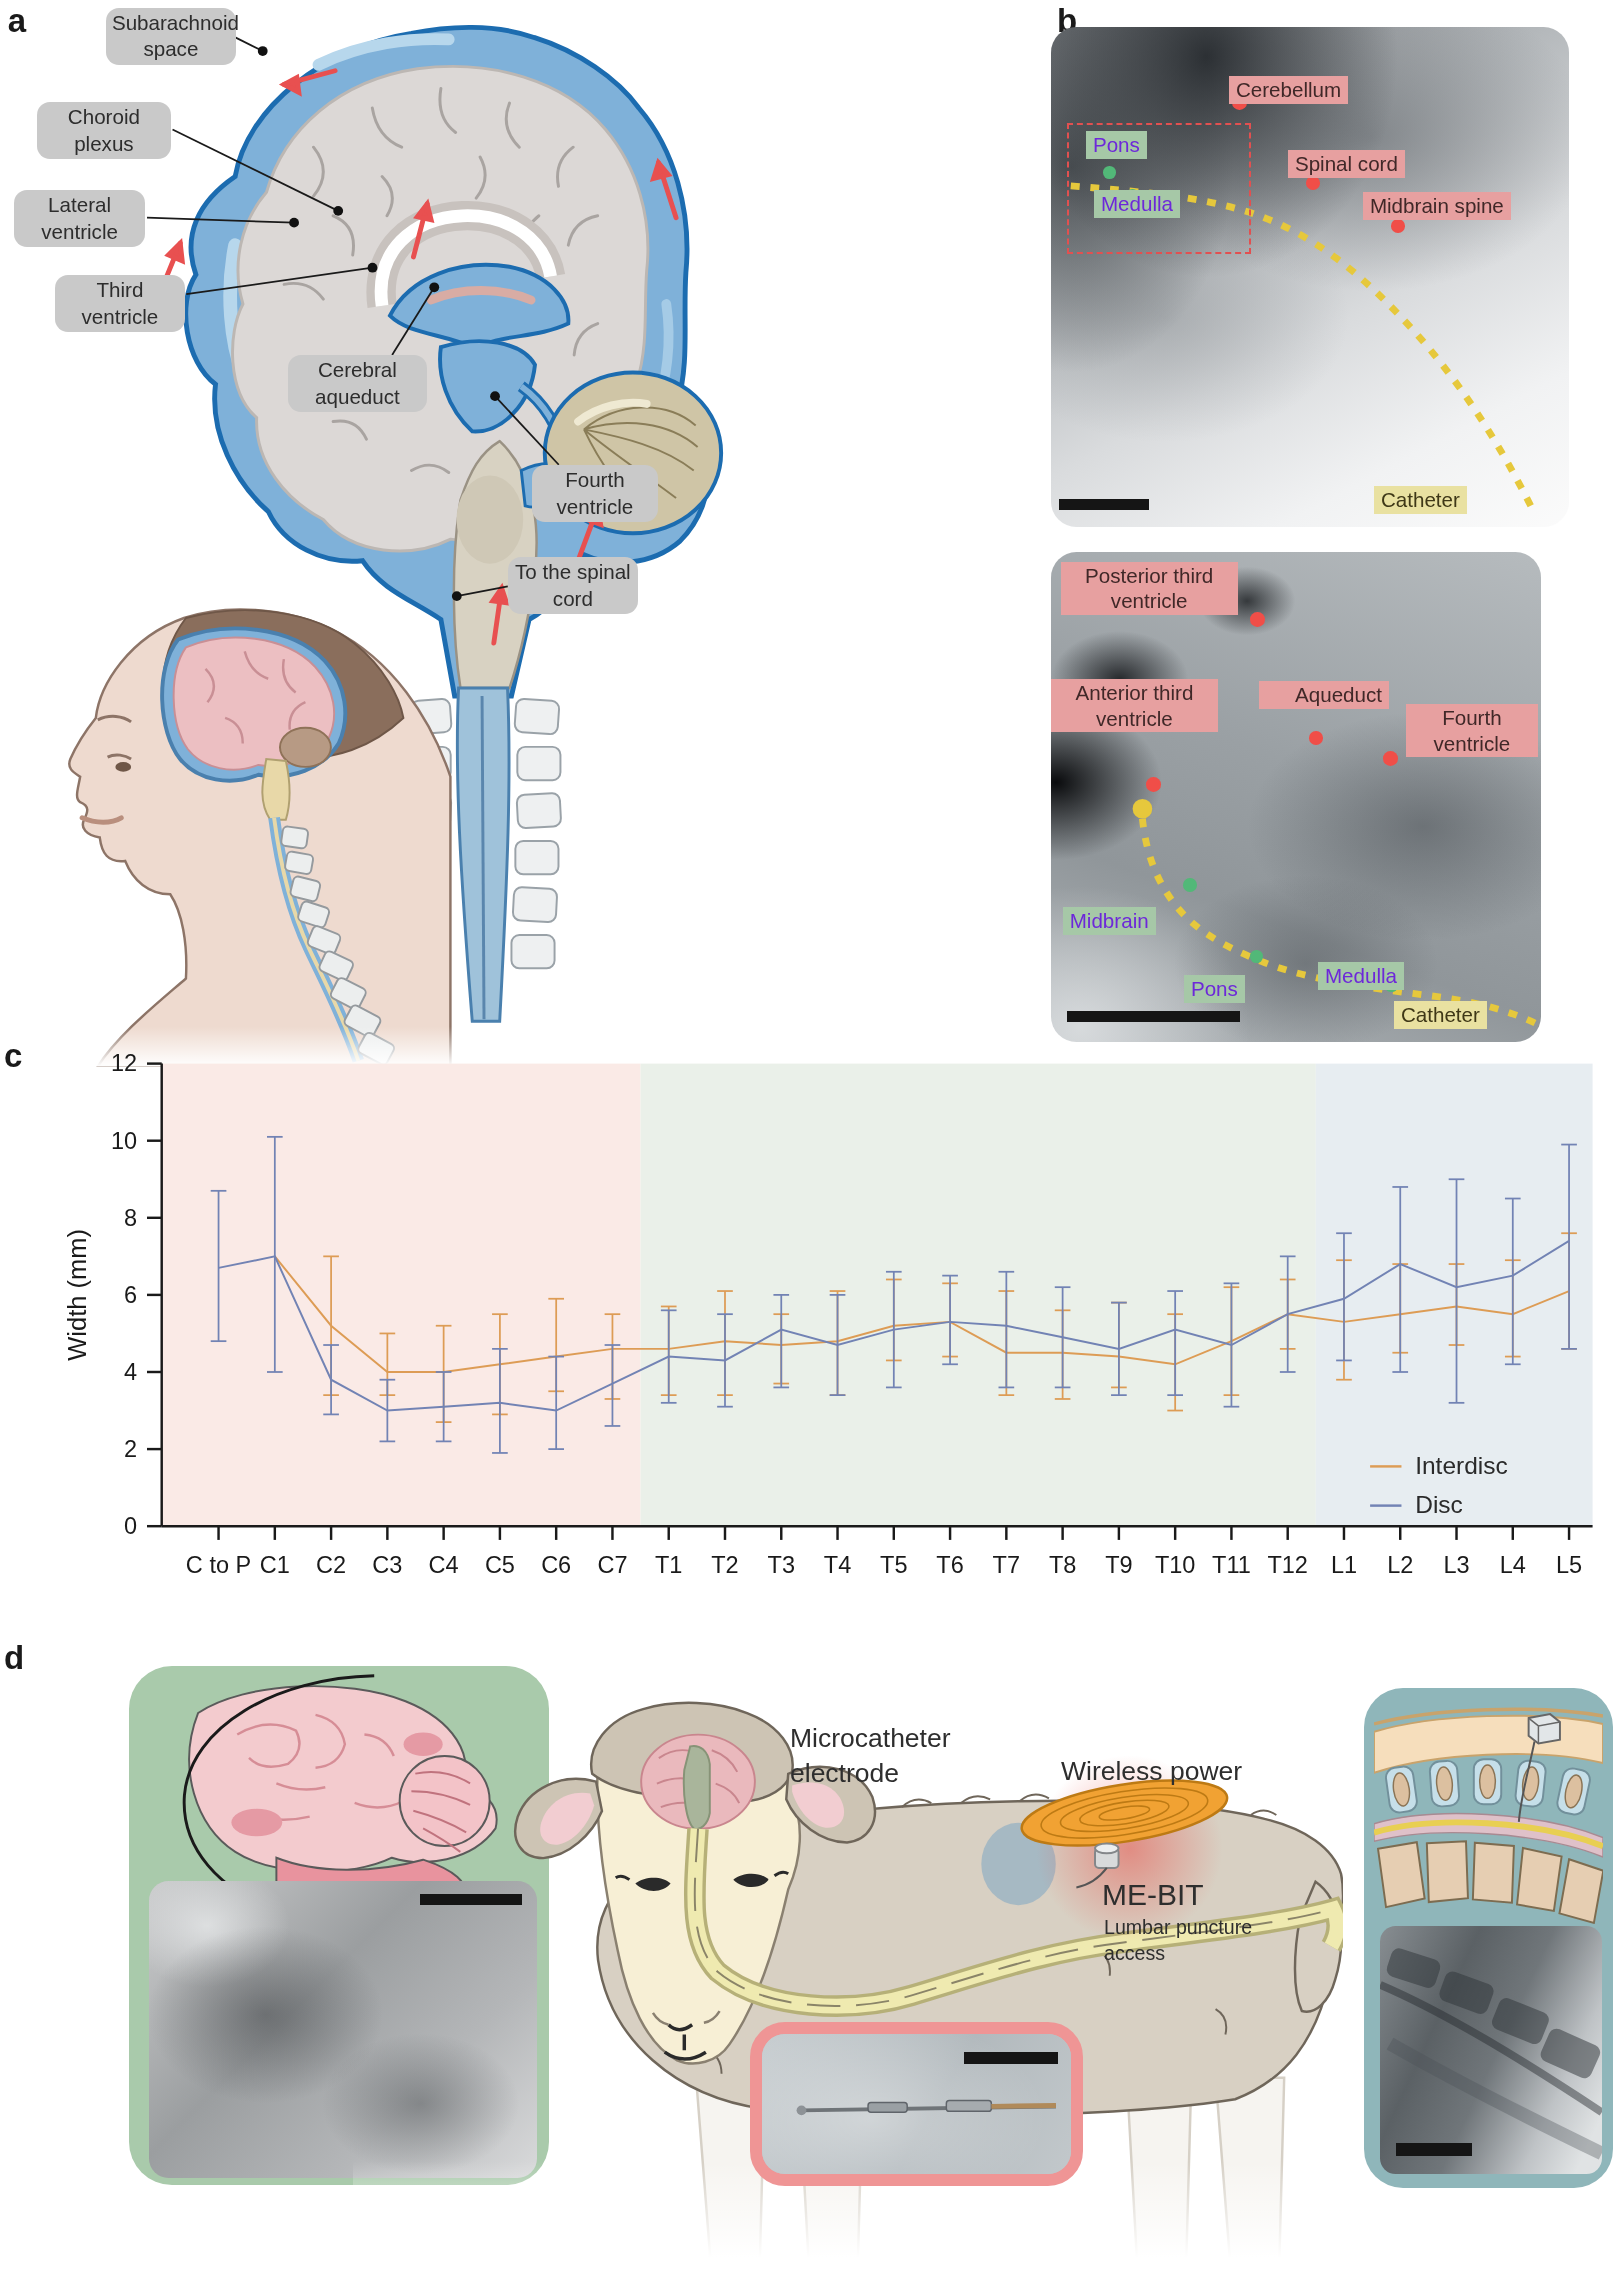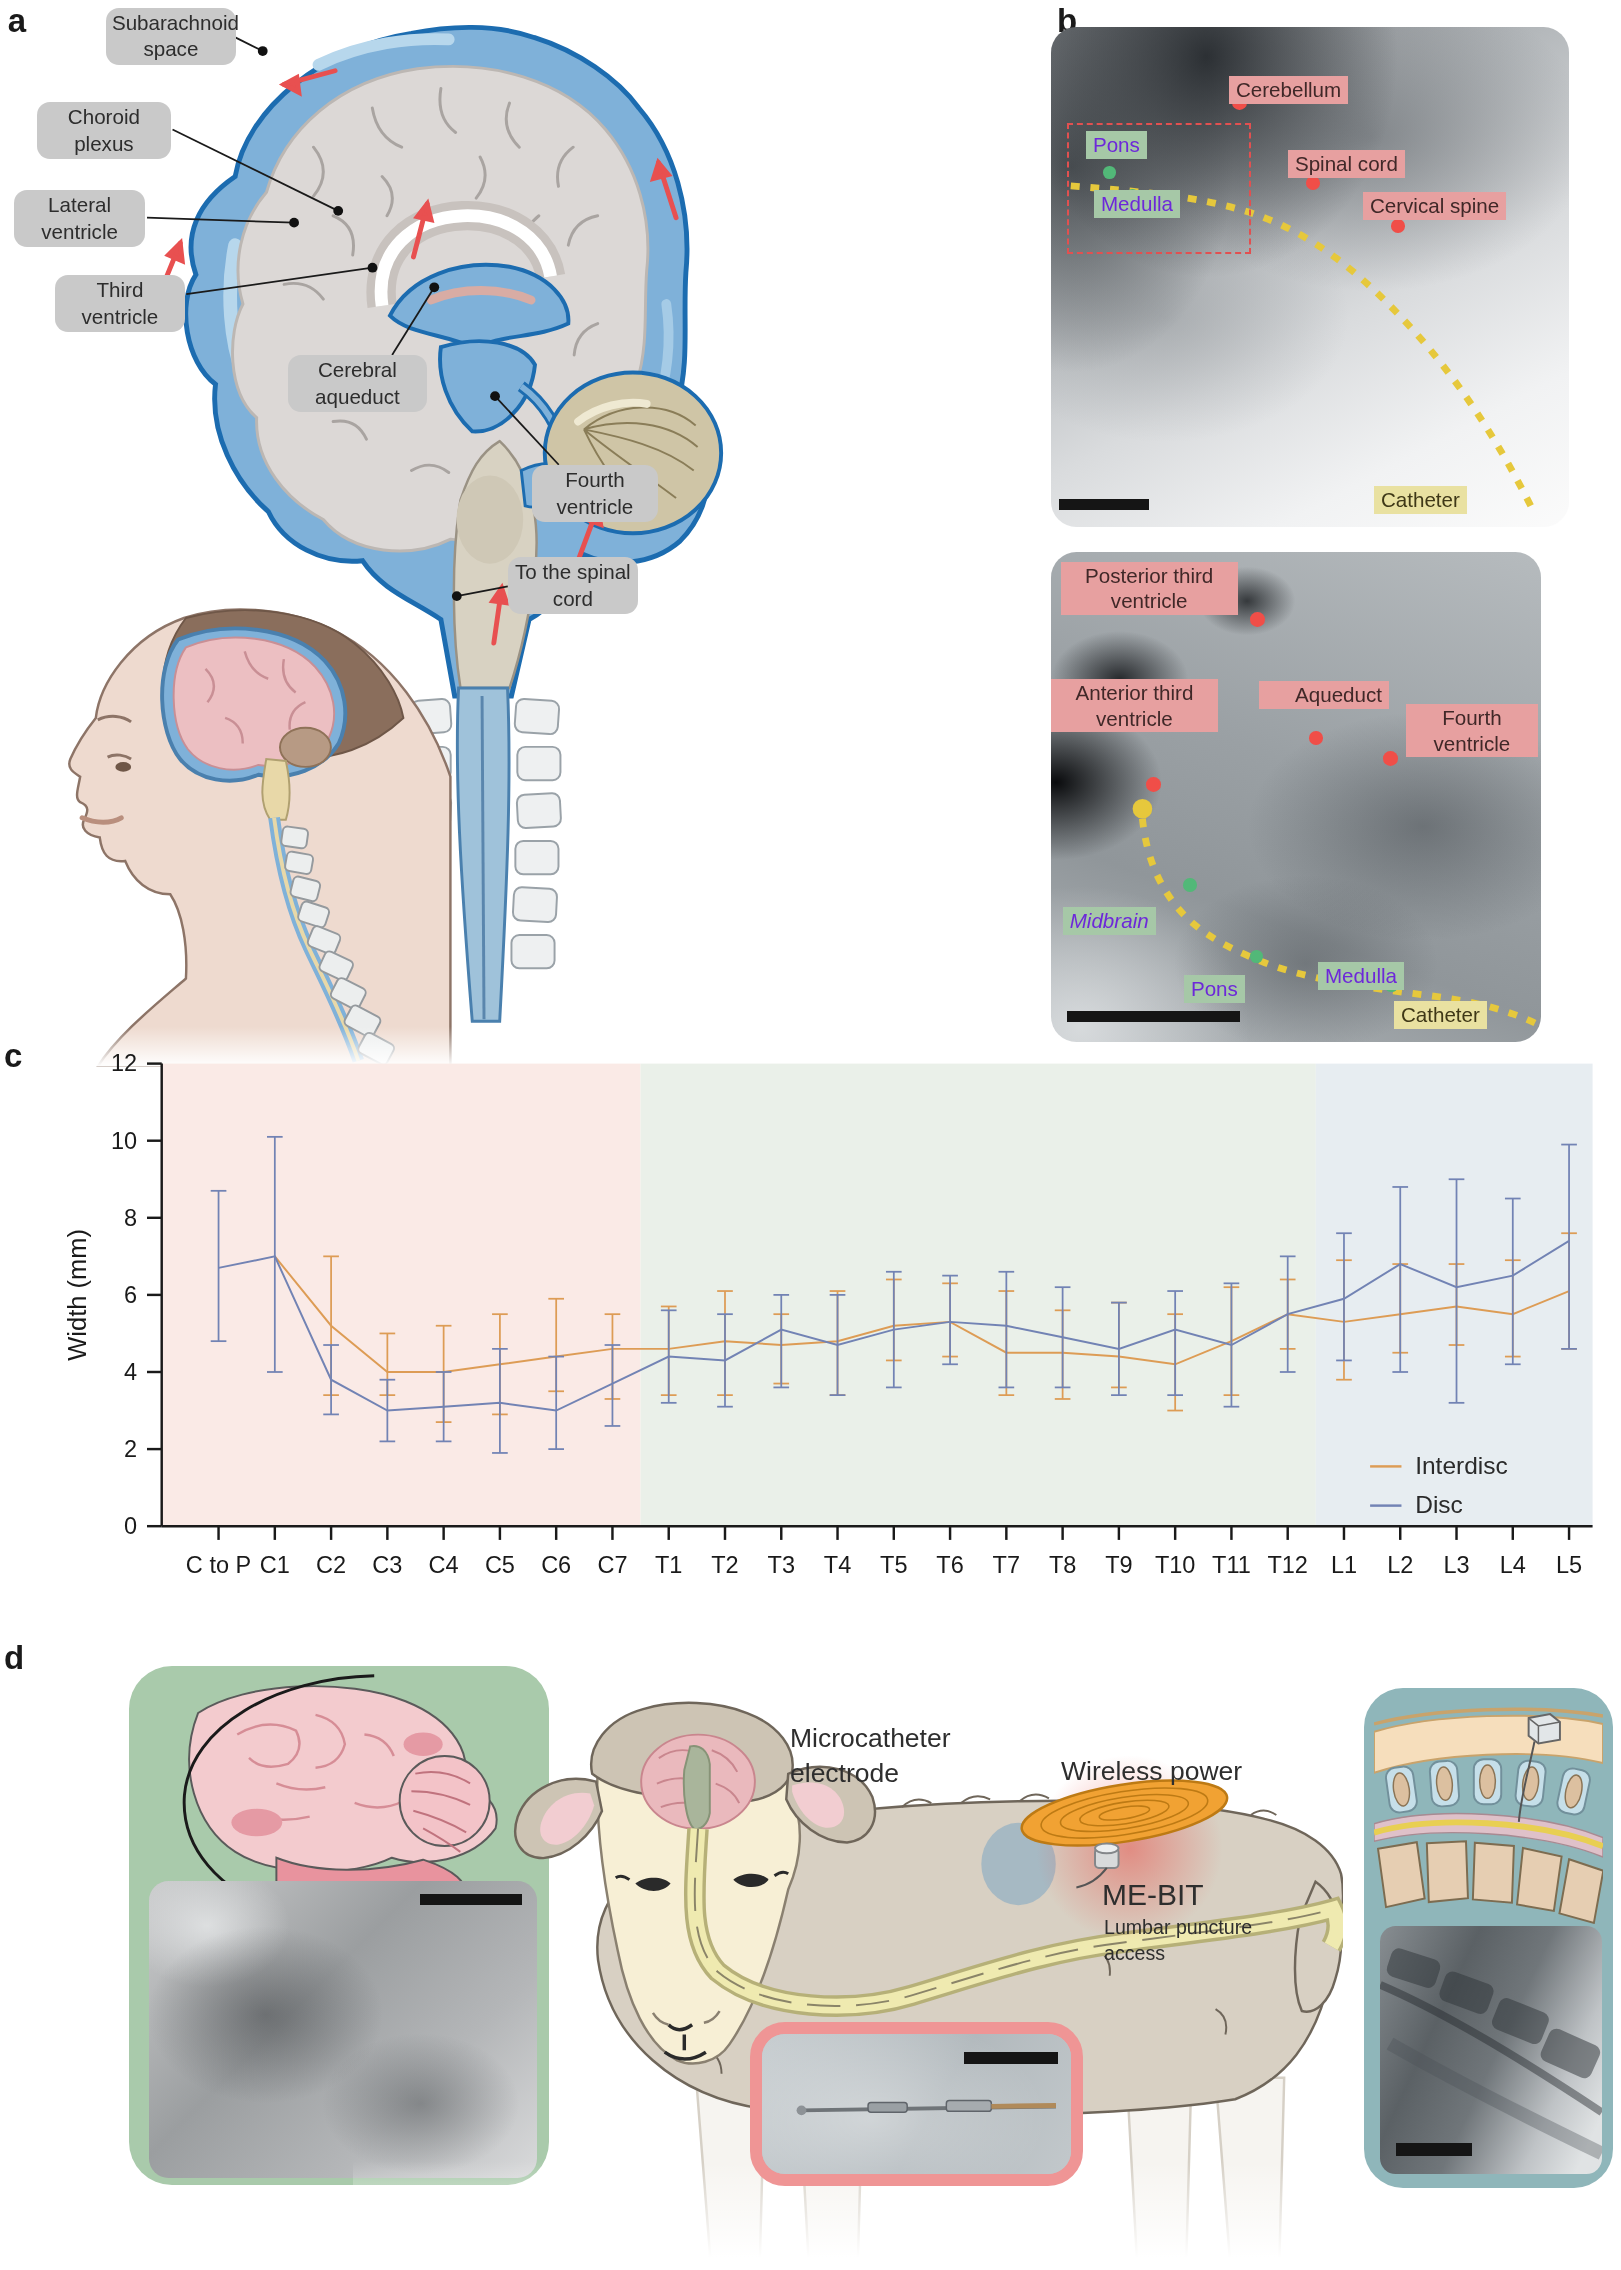--- a/index.html
+++ b/index.html
@@ -234,21 +234,21 @@
     <div class="dashed-roi" style="left:15.7px;top:96px;width:180px;height:127px;"></div>
     <div class="dot" style="left:181px;top:68px;width:14.7px;height:14.7px;background:#f04e48;"></div>
     <div class="dot" style="left:52px;top:139px;width:12.7px;height:12.7px;background:#52b878;"></div>
     <div class="dot" style="left:75px;top:162px;width:12.7px;height:12.7px;background:#52b878;"></div>
     <div class="dot" style="left:255px;top:149px;width:13.7px;height:13.7px;background:#f04e48;"></div>
     <div class="dot" style="left:340px;top:192px;width:13.7px;height:13.7px;background:#f04e48;"></div>
     <div class="xlabel pink-label" style="left:178px;top:49px;">Cerebellum</div>
     <div class="xlabel green-label" style="left:35px;top:104px;">Pons</div>
     <div class="xlabel pink-label" style="left:237px;top:123px;">Spinal cord</div>
     <div class="xlabel green-label" style="left:43px;top:163px;">Medulla</div>
-    <div class="xlabel pink-label" style="left:312px;top:165px;">Cervical spine</div>
+    <div class="xlabel pink-label" style="left:312px;top:165px;">Midbrain spine</div>
     <div class="xlabel yellow-label" style="left:323px;top:459px;">Catheter</div>
     <div class="scalebar" style="left:7.8px;top:472px;width:90px;height:10.8px;"></div>
   </div>
 
   <div class="xray" id="xray-bottom">
     <svg class="abs" style="left:0;top:0;" width="518" height="490" viewBox="0 0 528 500">
       <path d="M93,272 C96,302 105,332 125,358 C145,385 175,402 215,418 C260,436 320,444 380,452
                C430,458 480,468 522,497" fill="none" stroke="#e6c83c" stroke-width="7" stroke-dasharray="9 11"></path>
       <circle cx="93" cy="262" r="10" fill="#e6c83c"></circle>
     </svg>
@@ -256,21 +256,21 @@
     <div class="dot" style="left:258px;top:179px;width:13.7px;height:13.7px;background:#f04e48;"></div>
     <div class="dot" style="left:332px;top:199px;width:14.7px;height:14.7px;background:#f04e48;"></div>
     <div class="dot" style="left:95px;top:225px;width:14.7px;height:14.7px;background:#f04e48;"></div>
     <div class="dot" style="left:132px;top:326px;width:13.7px;height:13.7px;background:#52b878;"></div>
     <div class="dot" style="left:199px;top:398px;width:12.7px;height:12.7px;background:#52b878;"></div>
     <div class="dot" style="left:334px;top:427px;width:12.7px;height:12.7px;background:#52b878;"></div>
     <div class="xlabel pink-label wrap" style="left:9.8px;top:9.8px;width:163px;">Posterior third ventricle</div>
     <div class="xlabel pink-label wrap" style="left:0px;top:127px;width:153px;">Anterior third ventricle</div>
     <div class="xlabel pink-label" style="left:208px;top:129px;padding-left:36px;">Aqueduct</div>
     <div class="xlabel pink-label wrap" style="left:355px;top:152px;width:118px;">Fourth ventricle</div>
-    <div class="xlabel green-label" style="left:11.8px;top:355px;font-style:italic;">Midbrain</div>
+    <div class="xlabel green-label" style="left:11.8px;top:355px;">Midbrain</div>
     <div class="xlabel green-label" style="left:133px;top:423px;">Pons</div>
     <div class="xlabel green-label" style="left:267px;top:410px;">Medulla</div>
     <div class="xlabel yellow-label" style="left:343px;top:449px;">Catheter</div>
     <div class="scalebar" style="left:15.7px;top:459px;width:173px;height:10.8px;"></div>
   </div>
 
   <svg class="abs" id="chart-svg" style="left:0;top:1037px;" width="1621" height="604" viewBox="0 0 1654 616">
       <g>
         <rect x="165" y="27" width="488.625" height="472" fill="#faeae6"></rect>
         <rect x="653.625" y="27" width="689" height="472" fill="#eaf0e9"></rect>

